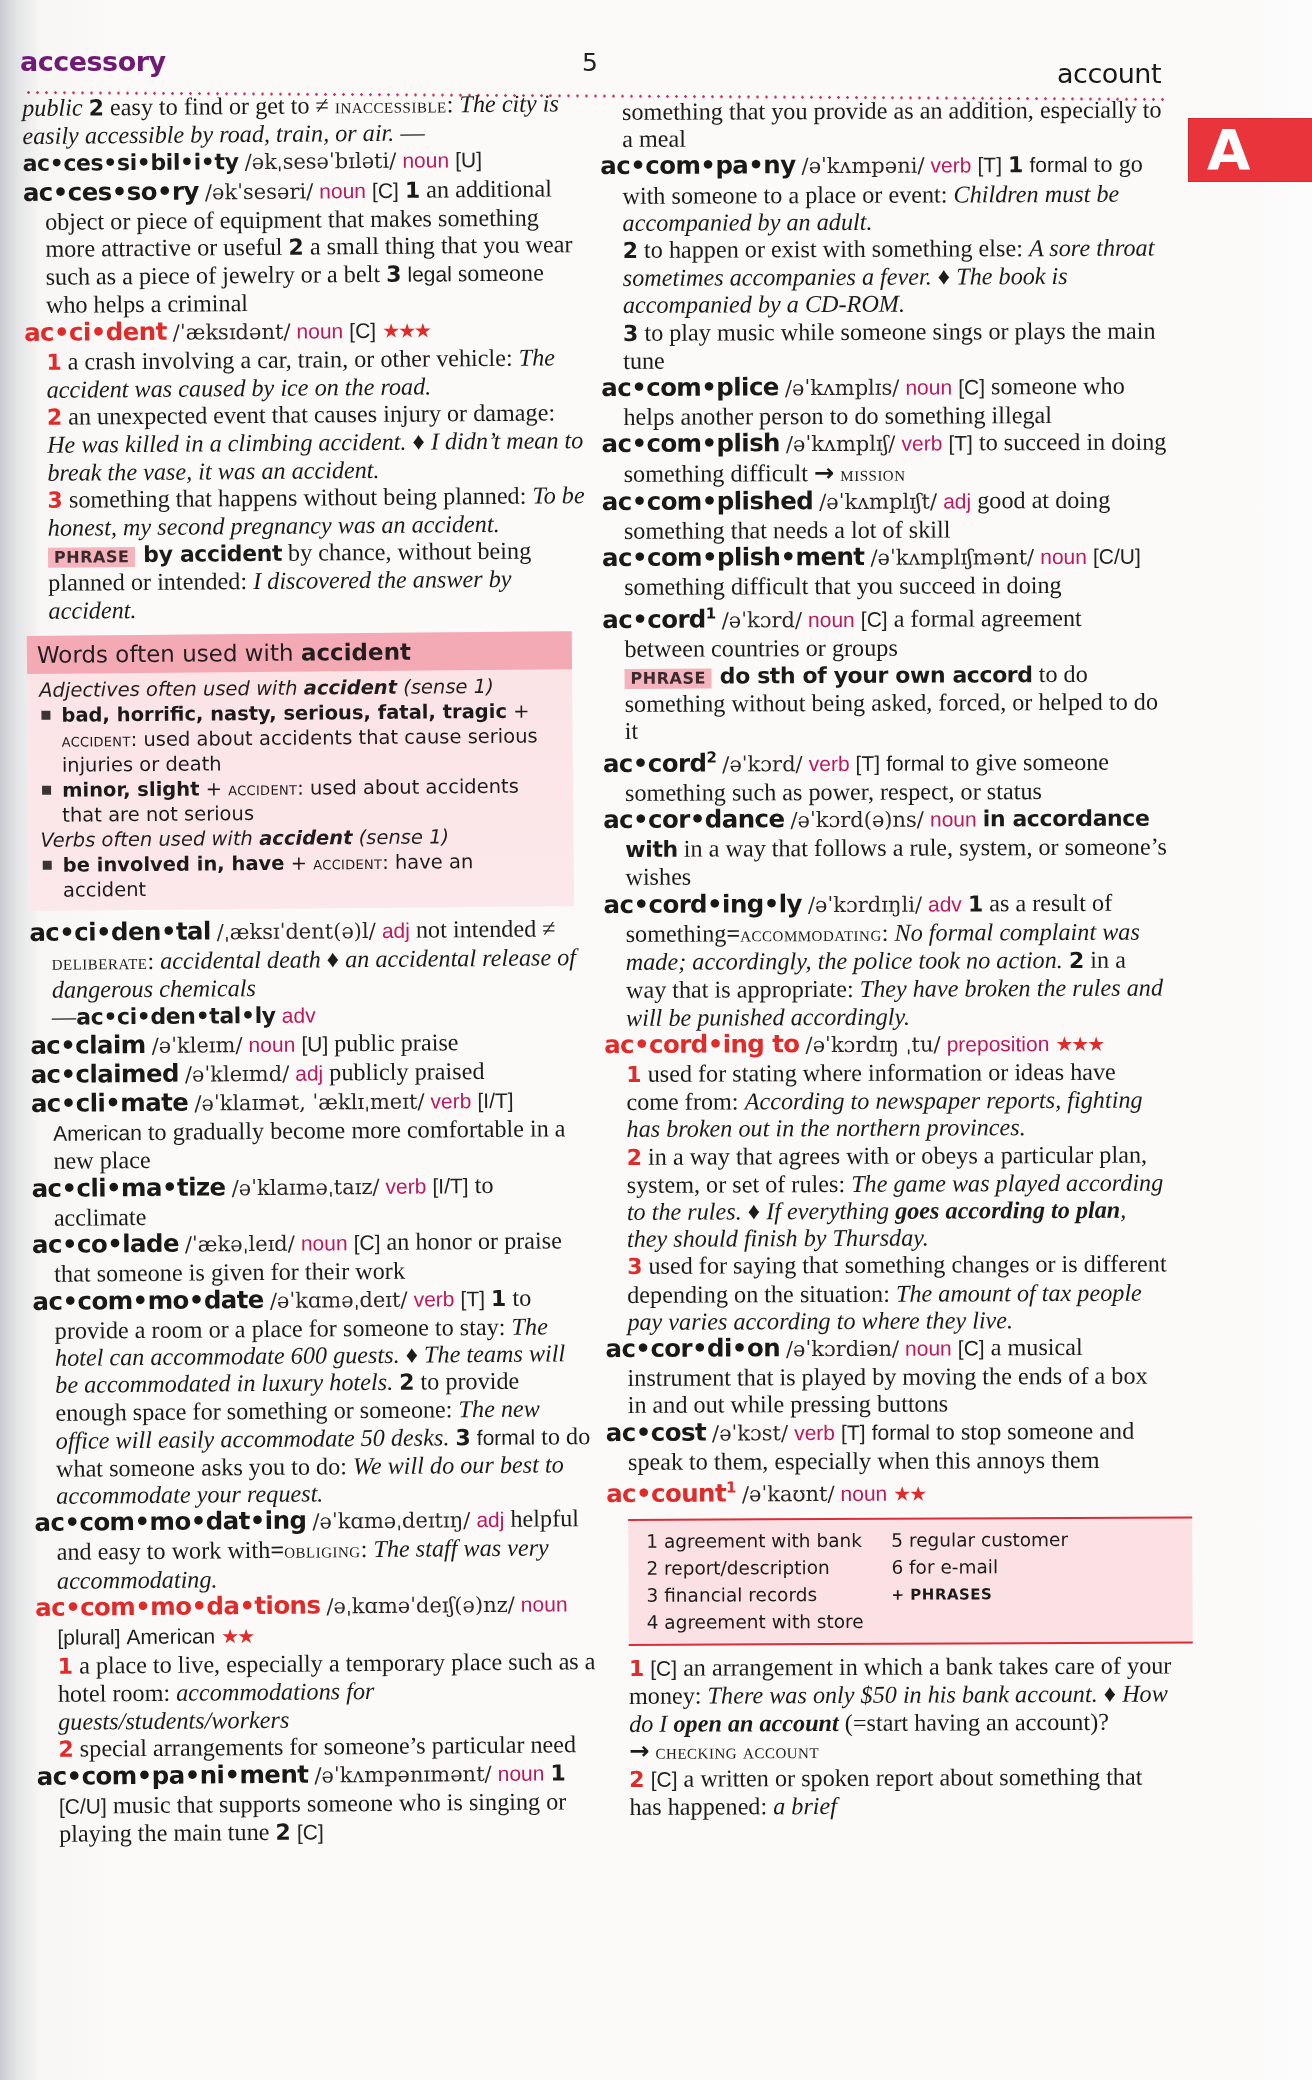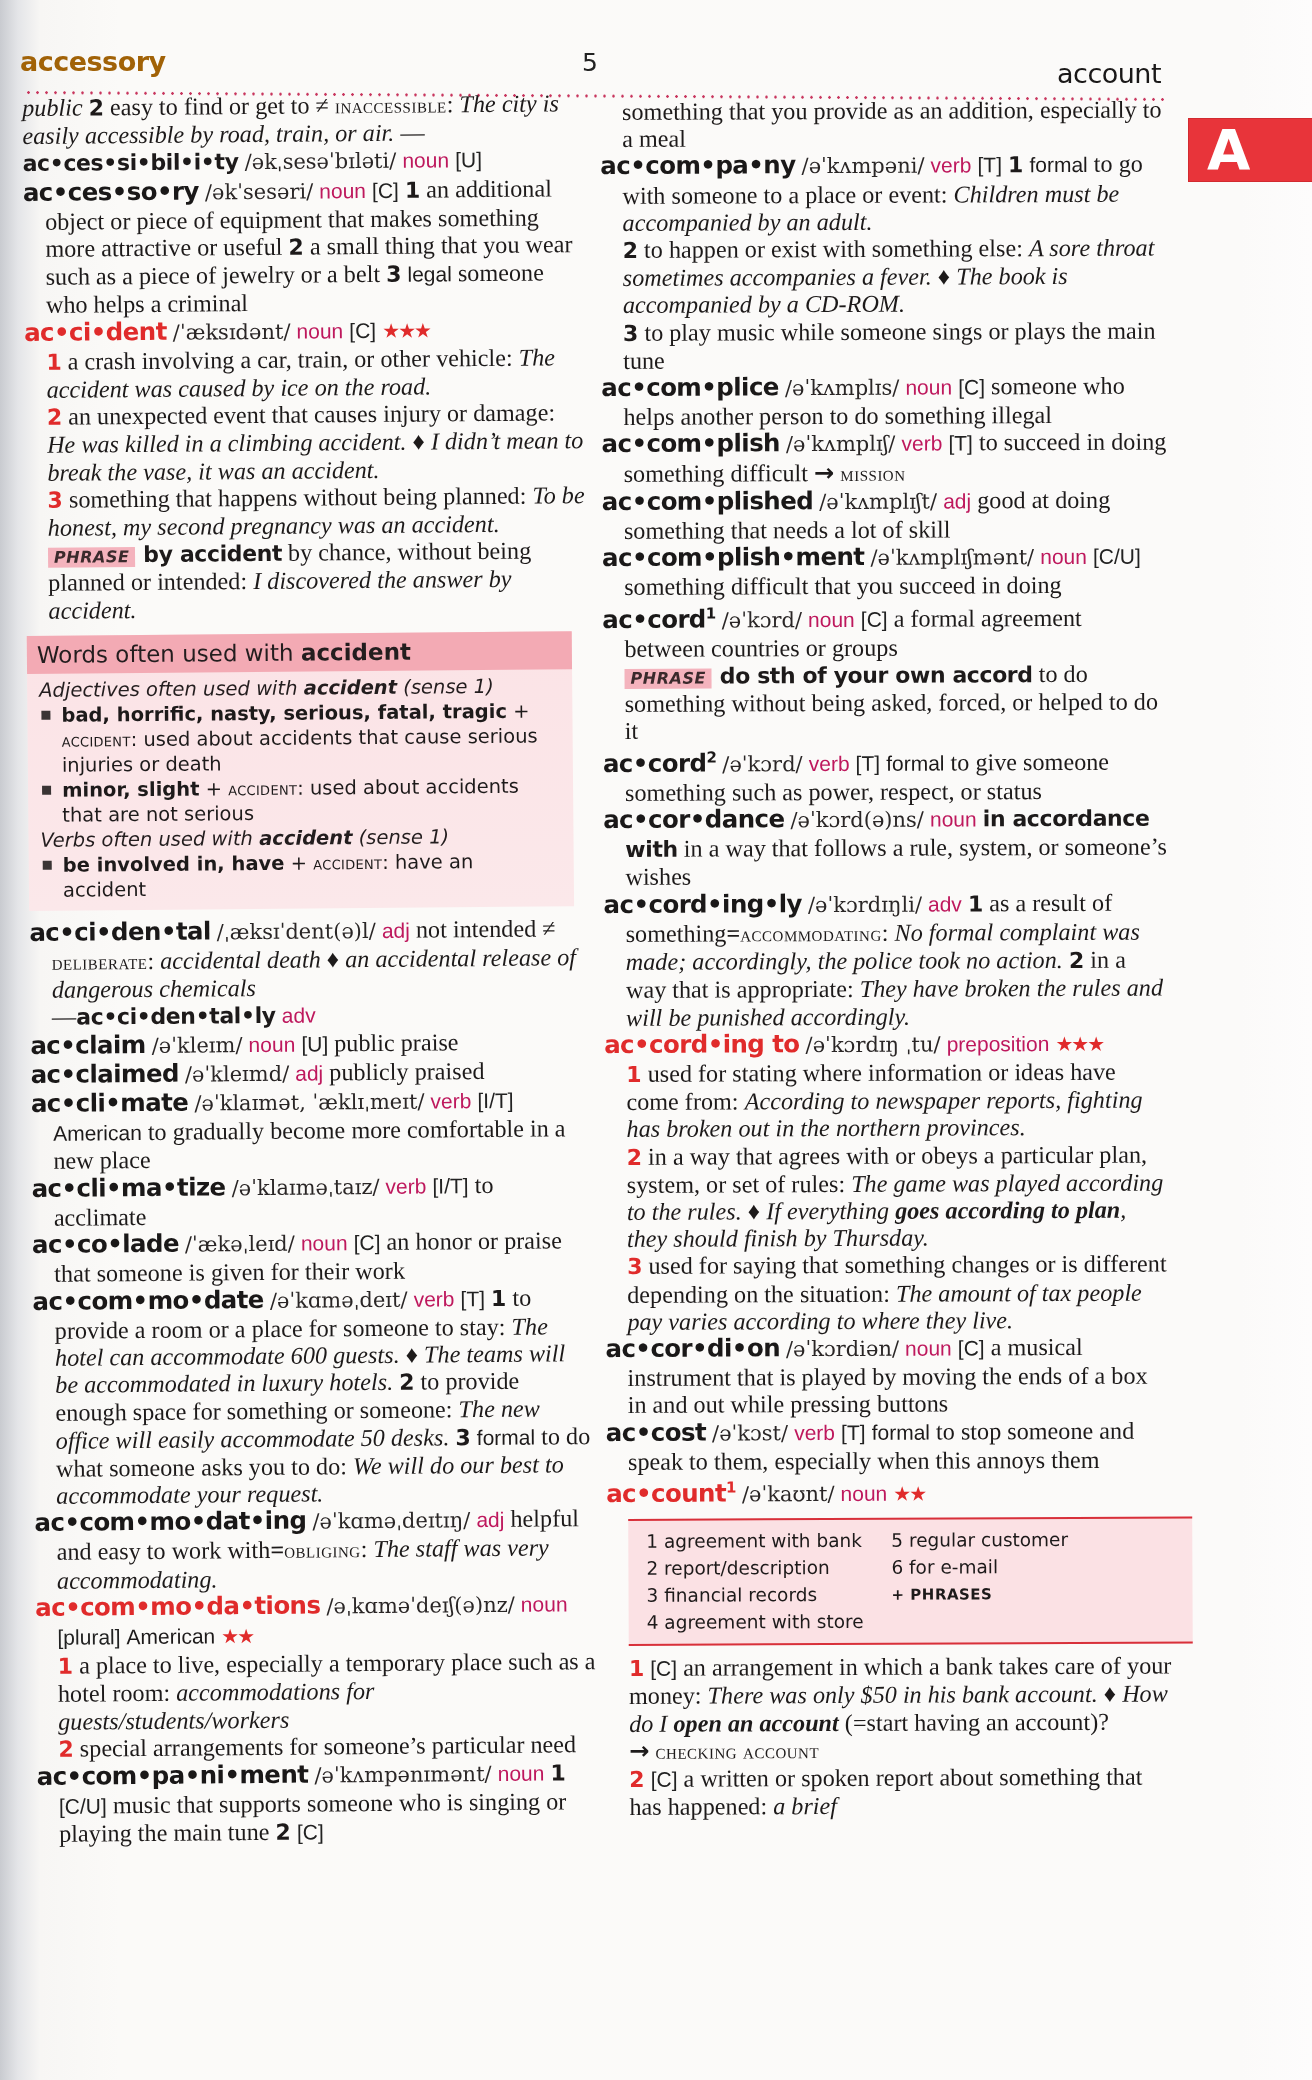--- a/index.html
+++ b/index.html
@@ -4,21 +4,21 @@
 <style>
   html, body { margin:0; padding:0; }
   body {
     width:1312px; height:2080px; overflow:hidden; position:relative;
     background: linear-gradient(90deg, #c9cbd0 0px, #e4e5e8 18px, #f7f6f4 40px, #fbfaf8 120px, #fbfaf9 1240px, #fdfcfc 1312px);
     font-family: "Liberation Serif", "DejaVu Serif", serif;
     color:#1d1a1a;
   }
   .hdr-left {
     position:absolute; left:20px; top:46px;
-    font-family:"DejaVu Sans", sans-serif; font-weight:bold; font-size:27px; color:#a16207;
+    font-family:"DejaVu Sans", sans-serif; font-weight:bold; font-size:27px; color:#701a75;
     letter-spacing:-0.5px;
   }
   .hdr-page {
     position:absolute; left:582px; top:48px;
     font-family:"DejaVu Sans", sans-serif; font-size:25px; color:#222;
   }
   .hdr-right {
     position:absolute; left:1057px; top:58px;
     font-family:"DejaVu Sans", sans-serif; font-weight:normal; font-size:27px; color:#1a1818;
     letter-spacing:-0.5px;
@@ -53,21 +53,20 @@
   .num.red { color:#e02b2b; }
   .label-i { font-family:"Liberation Sans", sans-serif; font-size:21px; }
   .ex { font-style:italic; }
   .ex b { font-weight:bold; }
   .xref { font-variant:small-caps; font-size:22px; letter-spacing:0.5px; }
   .stars { color:#e02b2b; font-size:20px; letter-spacing:-2px; }
   .phrase-tag {
     display:inline-block; font-family:"DejaVu Sans", sans-serif; font-size:16px; font-weight:bold;
     background:#f4b3bd; color:#3a2a2c; padding:0 6px; line-height:20px; margin-right:8px; text-indent:0;
     letter-spacing:0.5px;
-    font-style:italic;
   }
   .phrase-hw { font-family:"DejaVu Sans", sans-serif; font-weight:bold; font-size:22px; letter-spacing:-0.4px; }
   .sense { padding-left:22px; text-indent:0; margin:0; }
   .sub-hw { font-family:"DejaVu Sans", sans-serif; font-weight:bold; font-size:22px; letter-spacing:-0.4px; }
 
   .box {
     margin:12px 0 8px 0; width:545px;
     background:linear-gradient(180deg, #fbe3e6 0%, #fbe8ea 100%);
     font-family:"DejaVu Sans", sans-serif; font-size:19.5px; line-height:25px;
   }

